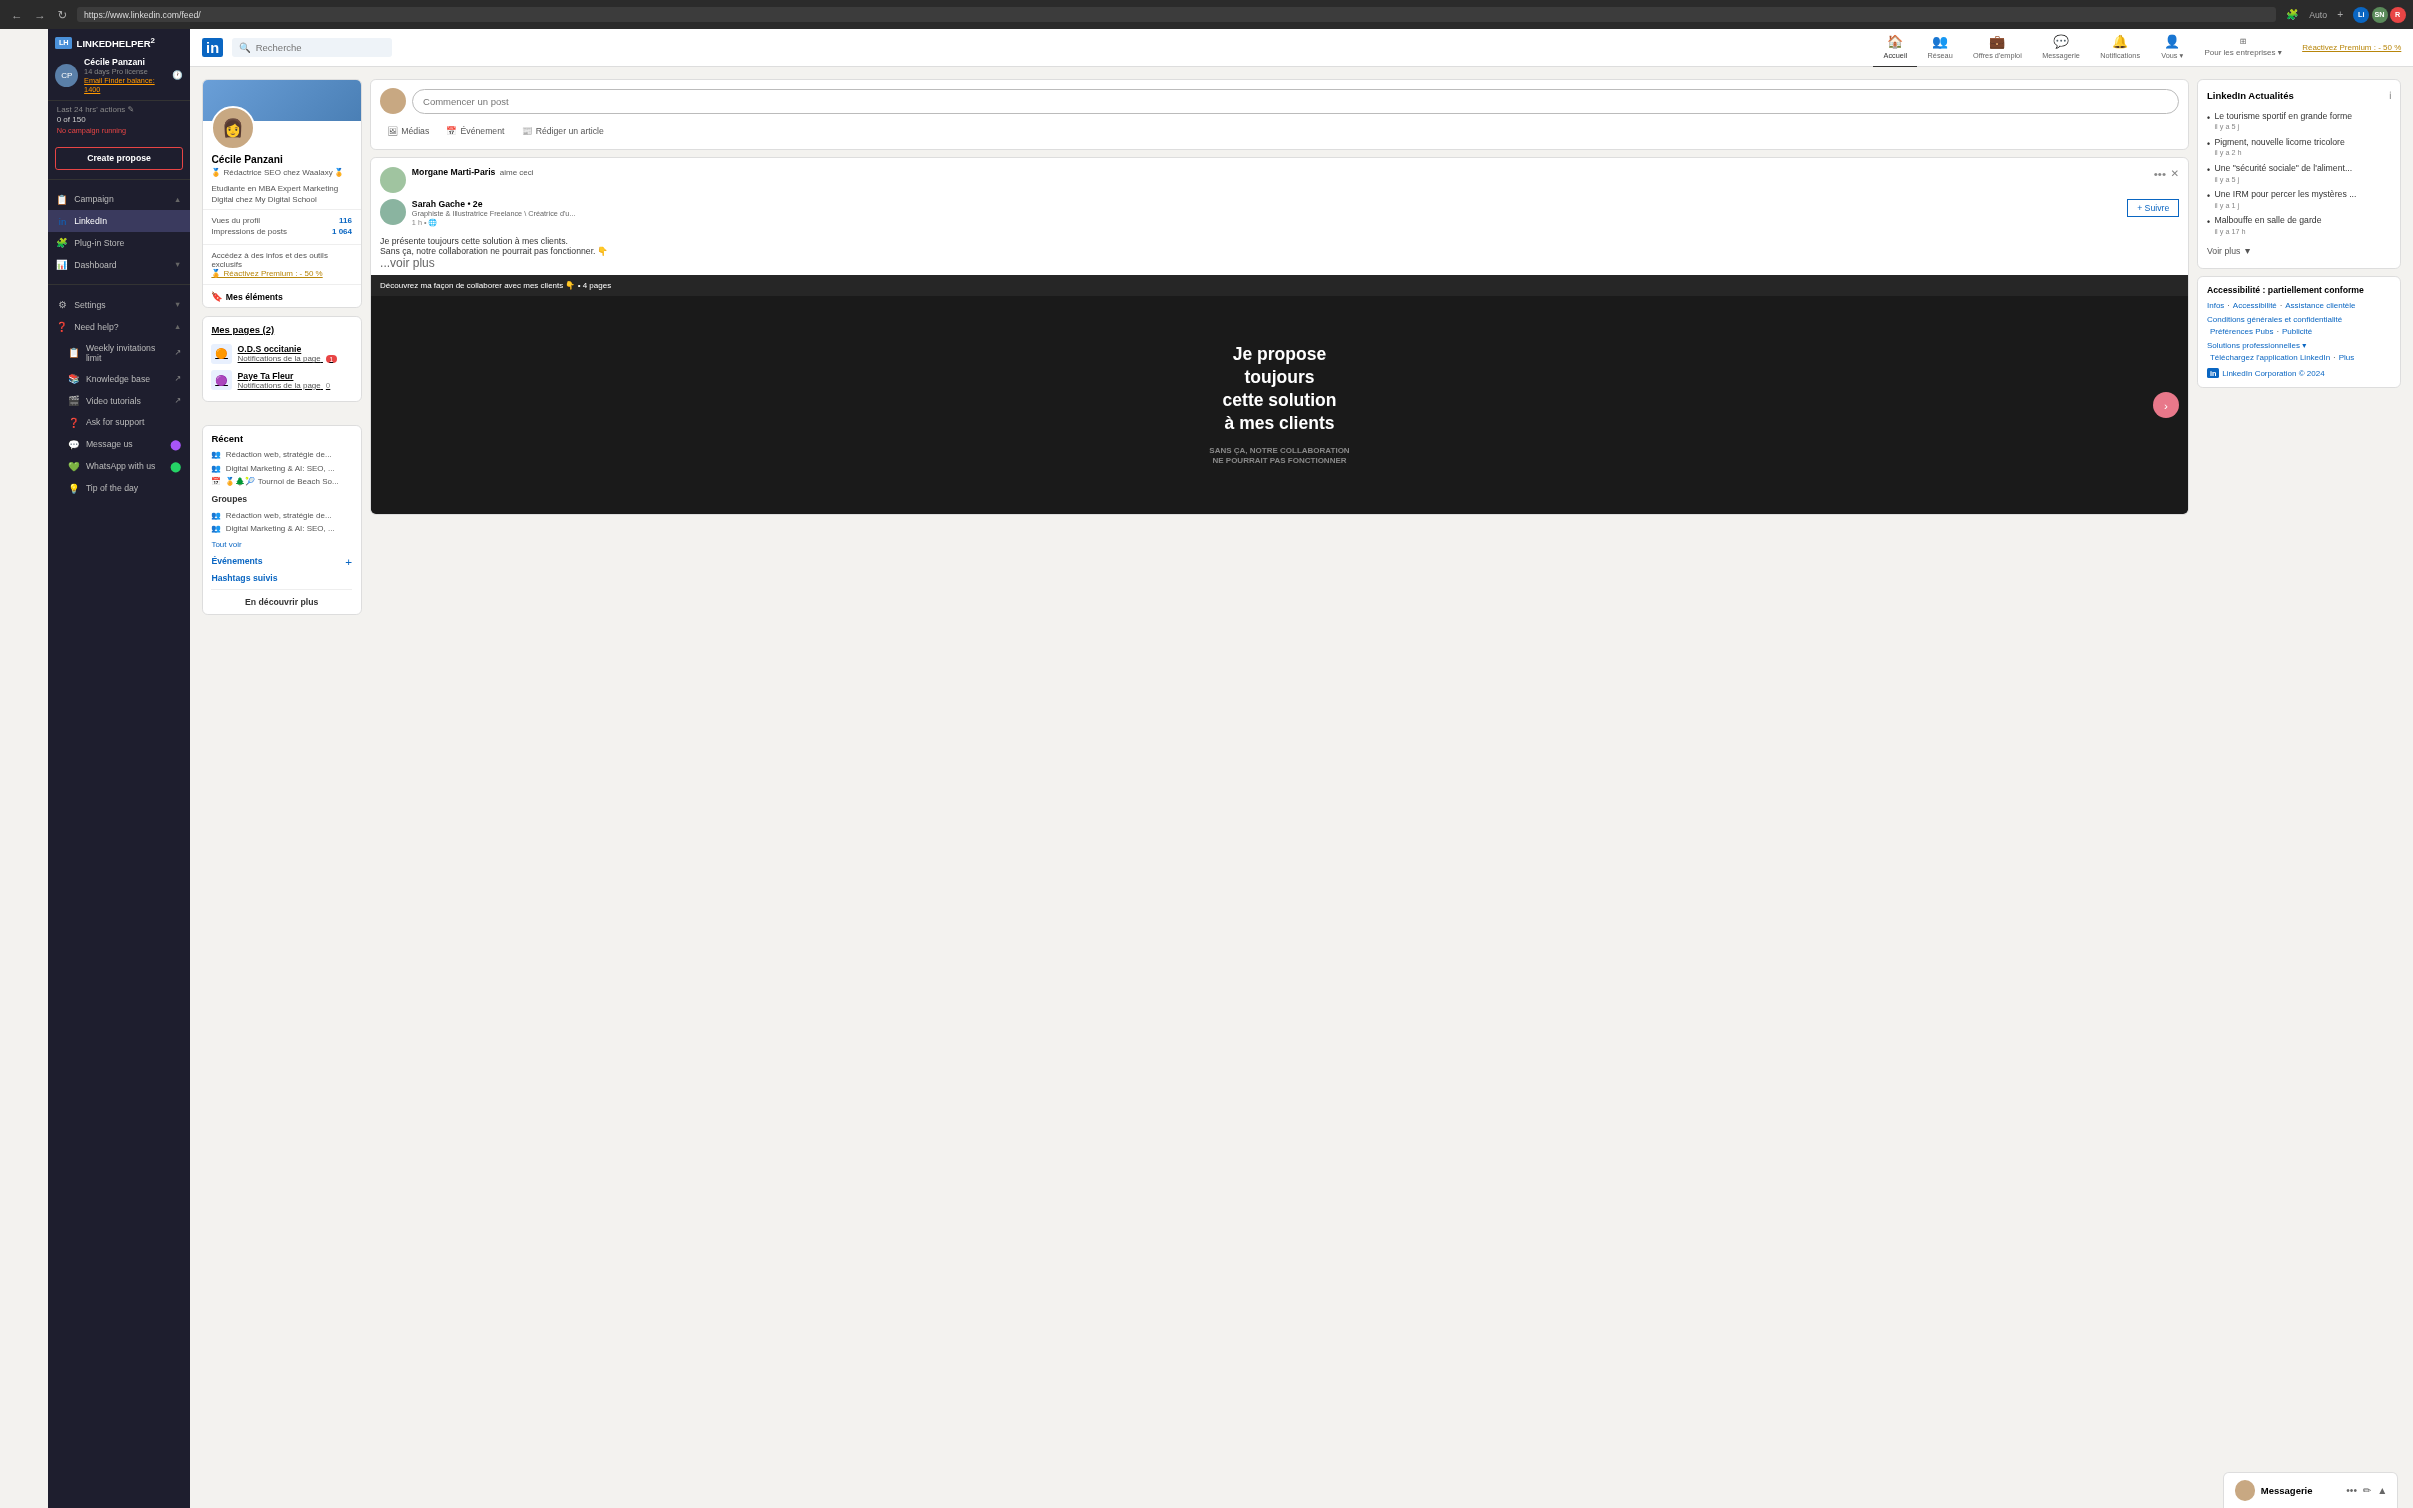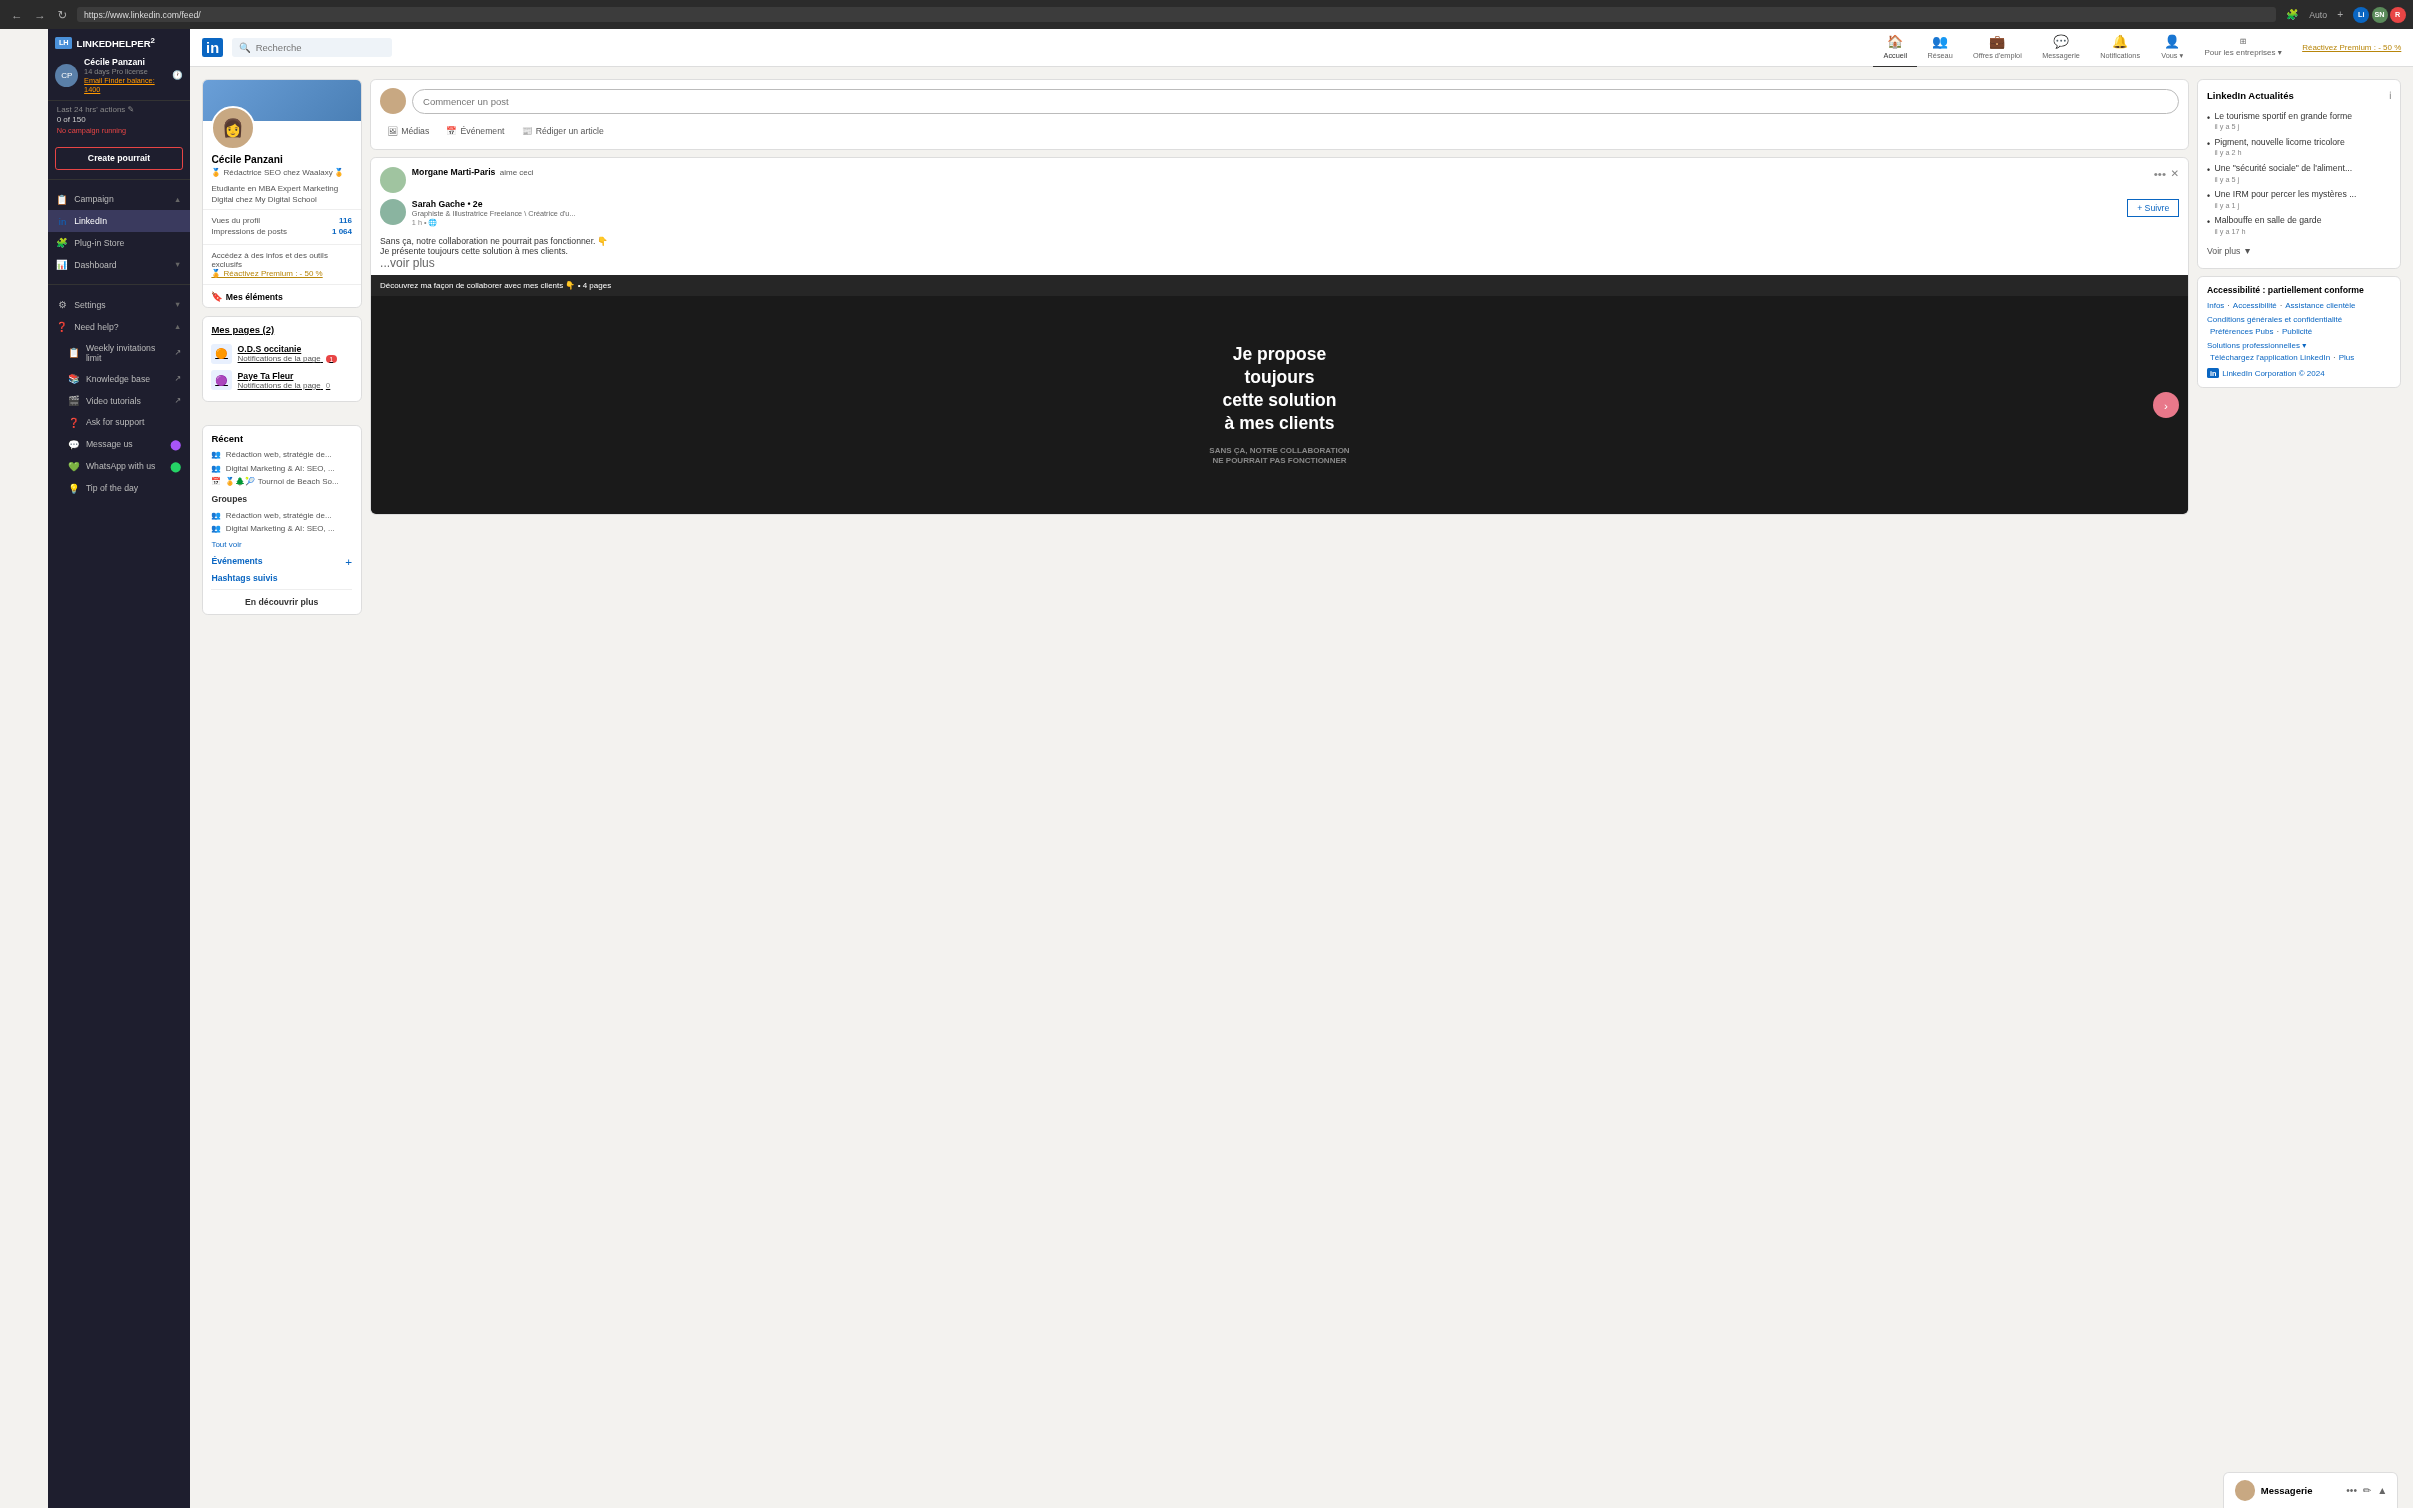--- a/index.html
+++ b/index.html
@@ -186,21 +186,21 @@
 
     <div class="sidebar-stats">
       <div class="stat-line">
         <span>Last 24 hrs' actions</span>
         <span style="cursor:pointer;color:#888;">✎</span>
       </div>
       <div class="stat-line stat-count">0 of 150</div>
       <div class="stat-line" style="color:#e84545;font-size:7.3px;">No campaign running</div>
     </div>
 
-    <button class="create-campaign-btn">Create pourrait</button>
+    <button class="create-campaign-btn">Create propose</button>
 
     <div class="sidebar-divider"></div>
 
     <div class="sidebar-section">
       <div class="sidebar-item">
         <div class="sidebar-item-icon">📋</div>
         <span class="sidebar-item-label">Campaign</span>
         <span class="sidebar-item-chevron">▲</span>
       </div>
       <div class="sidebar-item active">
@@ -456,22 +456,22 @@
             <div style="width:26px;height:26px;border-radius:50%;background:#8ab4a0;flex-shrink:0;"></div>
             <div style="flex:1;">
               <div style="font-weight:bold;font-size:8.7px;">Sarah Gache • 2e</div>
               <div style="font-size:7.3px;color:#666;">Graphiste &amp; Illustratrice Freelance \ Créatrice d'u...</div>
               <div style="font-size:7.3px;color:#888;">1 h • 🌐</div>
             </div>
             <button class="li-follow-btn">+ Suivre</button>
           </div>
 
           <div class="li-post-text">
+            <div>Je présente toujours cette solution à mes clients.</div>
             <div>Sans ça, notre collaboration ne pourrait pas fonctionner. 👇</div>
-            <div>Je présente toujours cette solution à mes clients.</div>
             <span class="li-see-more">...voir plus</span>
           </div>
 
           <div class="li-notify-banner">
             <span>Découvrez ma façon de collaborer avec mes clients 👇 • 4 pages</span>
           </div>
 
           <div class="li-post-image">
             <div class="li-post-image-text">
               <div>Je propose</div>

